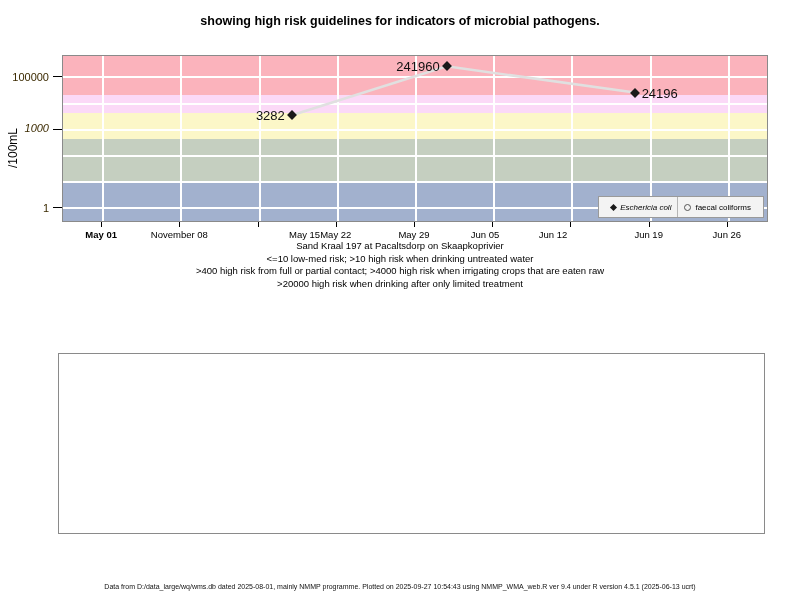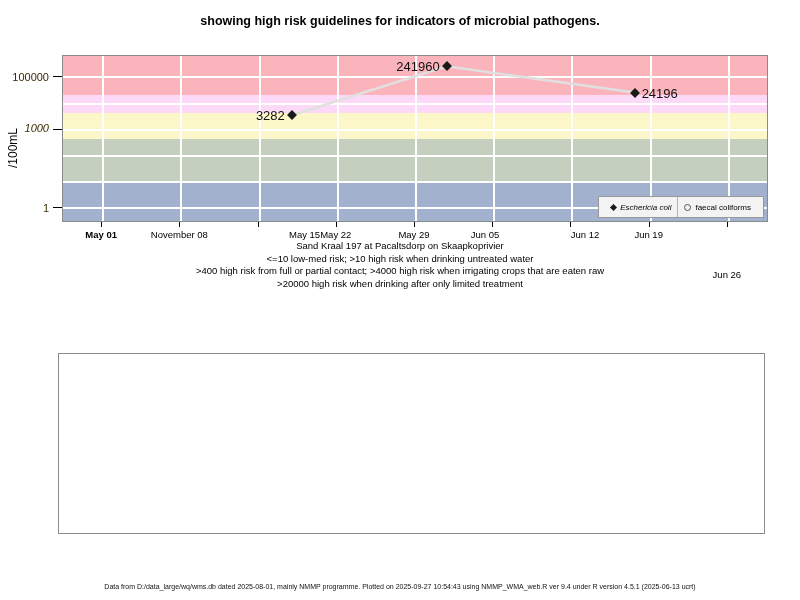--- a/index.html
+++ b/index.html
@@ -146,25 +146,25 @@
       <div class="xlab" style="left: 117.333px;">November 08</div>
       <div class="xtick" style="left: 195.556px;"></div>
       <div class="xlab" style="left: 195.556px; margin-left: 47px;">May 15</div>
       <div class="xtick" style="left: 273.778px;"></div>
       <div class="xlab" style="left: 273.778px;">May 22</div>
       <div class="xtick" style="left: 352px;"></div>
       <div class="xlab" style="left: 352px;">May 29</div>
       <div class="xtick" style="left: 430.222px;"></div>
       <div class="xlab" style="left: 423px;">Jun 05</div>
       <div class="xtick" style="left: 508.444px;"></div>
-      <div class="xlab" style="left: 523px;">Jun 12</div>
+      <div class="xlab" style="left: 491px;">Jun 12</div>
       <div class="xtick" style="left: 586.667px;"></div>
       <div class="xlab" style="left: 586.667px;">Jun 19</div>
       <div class="xtick" style="left: 664.889px;"></div>
-      <div class="xlab" style="left: 664.889px; margin-top: 40px;">Jun 26</div>
+      <div class="xlab" style="left: 664.889px;">Jun 26</div>
     </div>
 <div style="position: absolute; left: 53px; width: 9px; height: 1px; background: rgb(0, 0, 0); top: 157.308px;"></div>
     <div class="ylab" style="position: absolute; left: 0px; width: 49px; text-align: right; top: 152.308px;">1</div>
     <div style="position: absolute; left: 53px; width: 9px; height: 1px; background: rgb(0, 0, 0); top: 78.7492px;"></div>
     <div class="ylab" style="position: absolute; left: 0px; width: 49px; text-align: right; top: 72px; font-style: italic;">1000</div>
     <div style="position: absolute; left: 53px; width: 9px; height: 1px; background: rgb(0, 0, 0); top: 26.3768px;"></div>
     <div class="ylab" style="position: absolute; left: 0px; width: 49px; text-align: right; top: 21.3768px;">100000</div>
   </div>
 
 <div id="captions">

